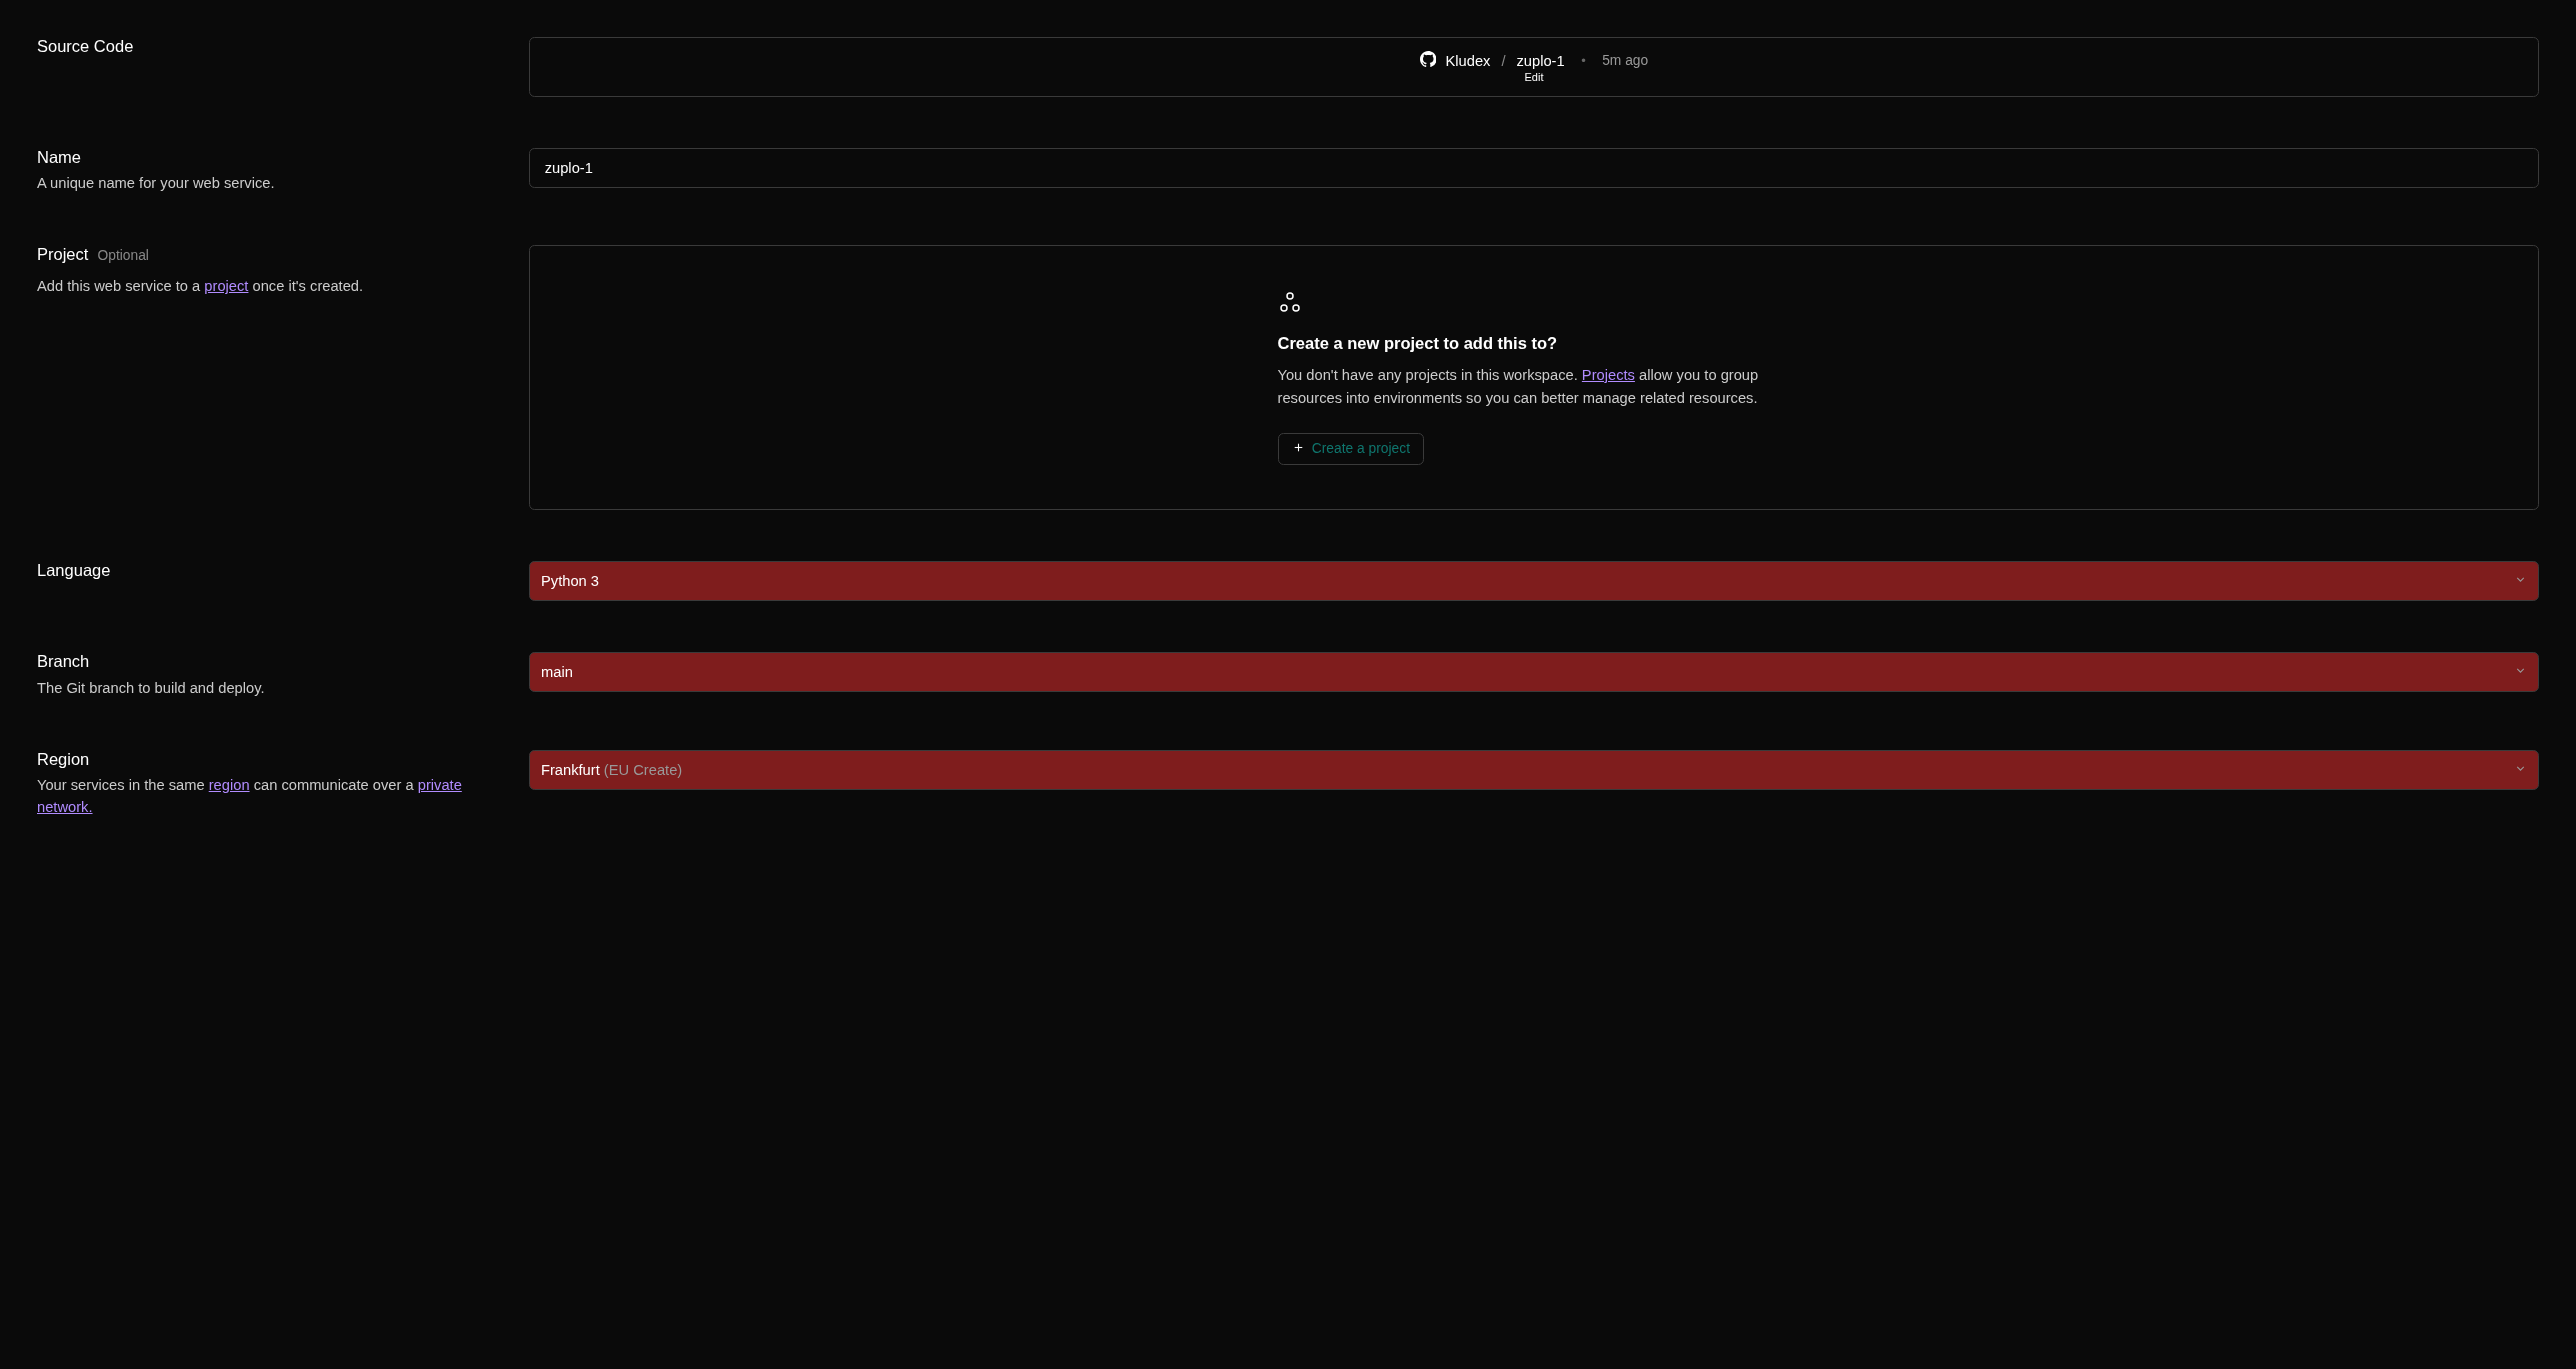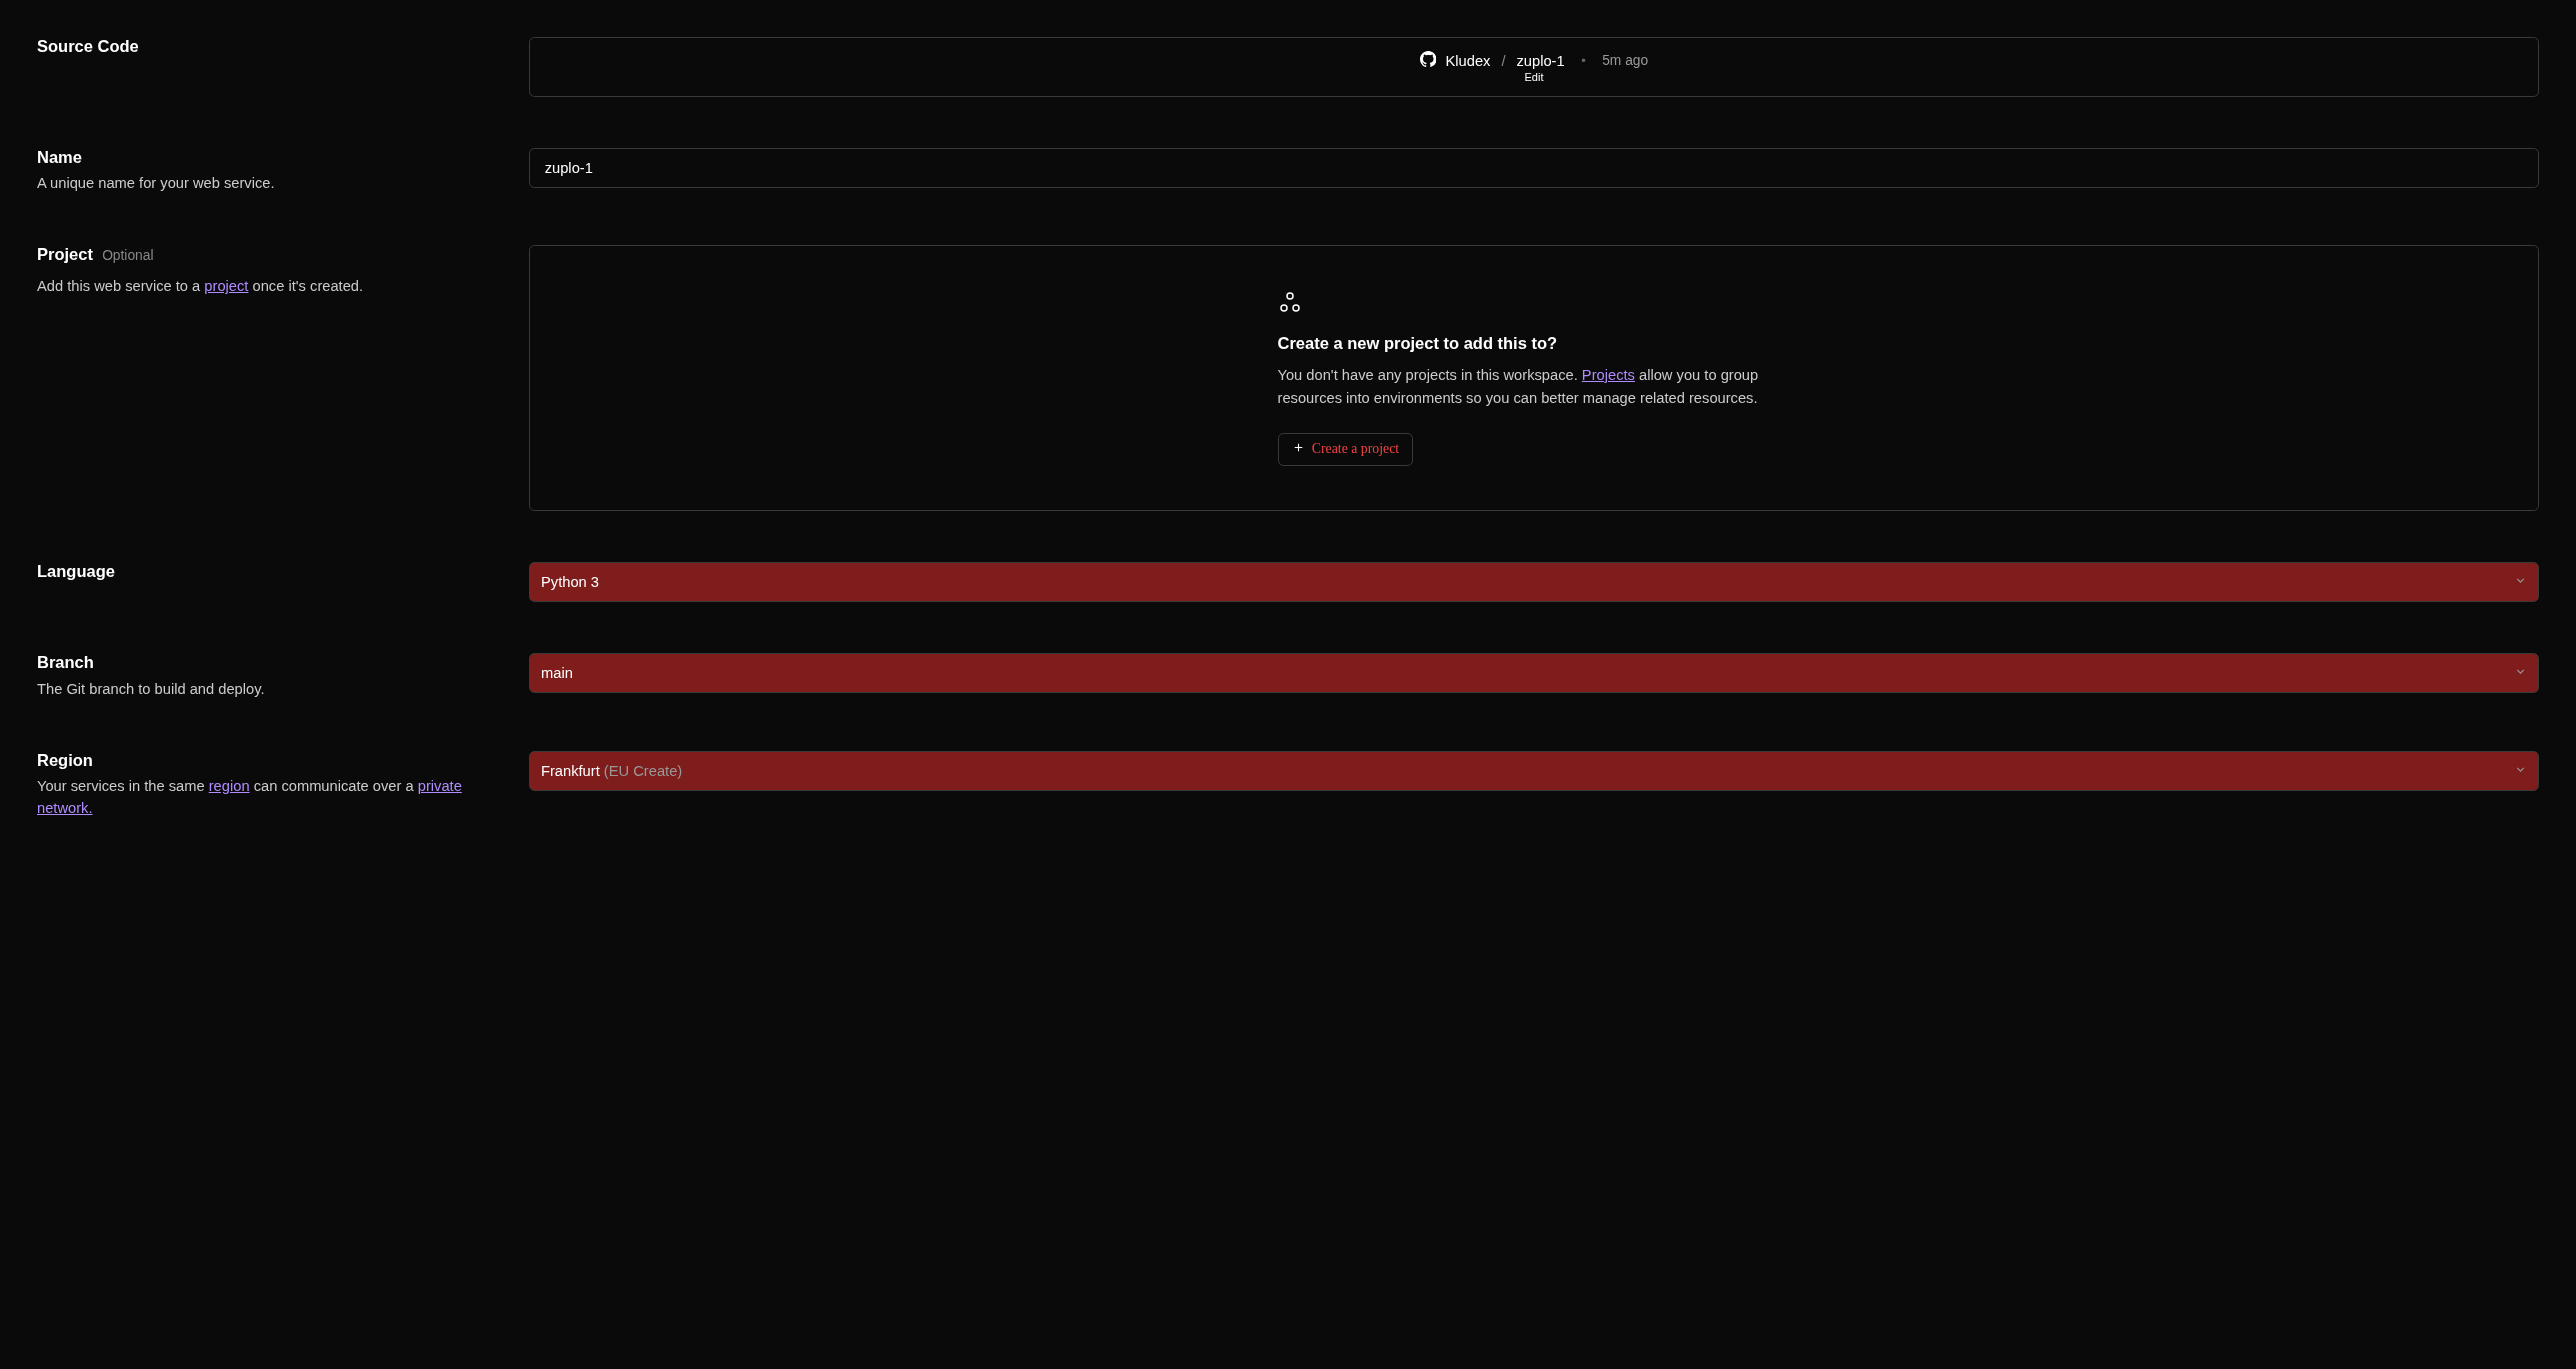--- a/index.html
+++ b/index.html
@@ -26,21 +26,21 @@
   }
   .form-label-col {
     width: 455px;
     flex-shrink: 0;
   }
   .form-input-col {
     flex: 1;
   }
   .label-title {
     font-size: 16.5px;
-    font-weight: 700;
+    font-weight: 400;
     color: #ffffff;
     margin-bottom: 5.5px;
   }
   .label-inline {
     display: flex;
     align-items: baseline;
     gap: 9.2px;
   }
   .label-optional {
     font-size: 13.8px;
@@ -150,24 +150,23 @@
     text-decoration: underline;
   }
   .create-btn {
     display: inline-flex;
     align-items: center;
     gap: 7.3px;
     border: 0.9px solid #3a3a3a;
     border-radius: 5.5px;
     padding: 7.3px 13px;
     background: transparent;
-    color: #ef4444;
+    color: #0f766e;
     font-size: 13.8px;
     cursor: pointer;
-    font-family: Liberation Serif, serif;
   }
   .create-btn svg {
     width: 13px;
     height: 13px;
     stroke: #ffffff;
     stroke-width: 2;
   }
   .select-box {
     width: 100%;
     border: 0.9px solid #3a3a3a;

